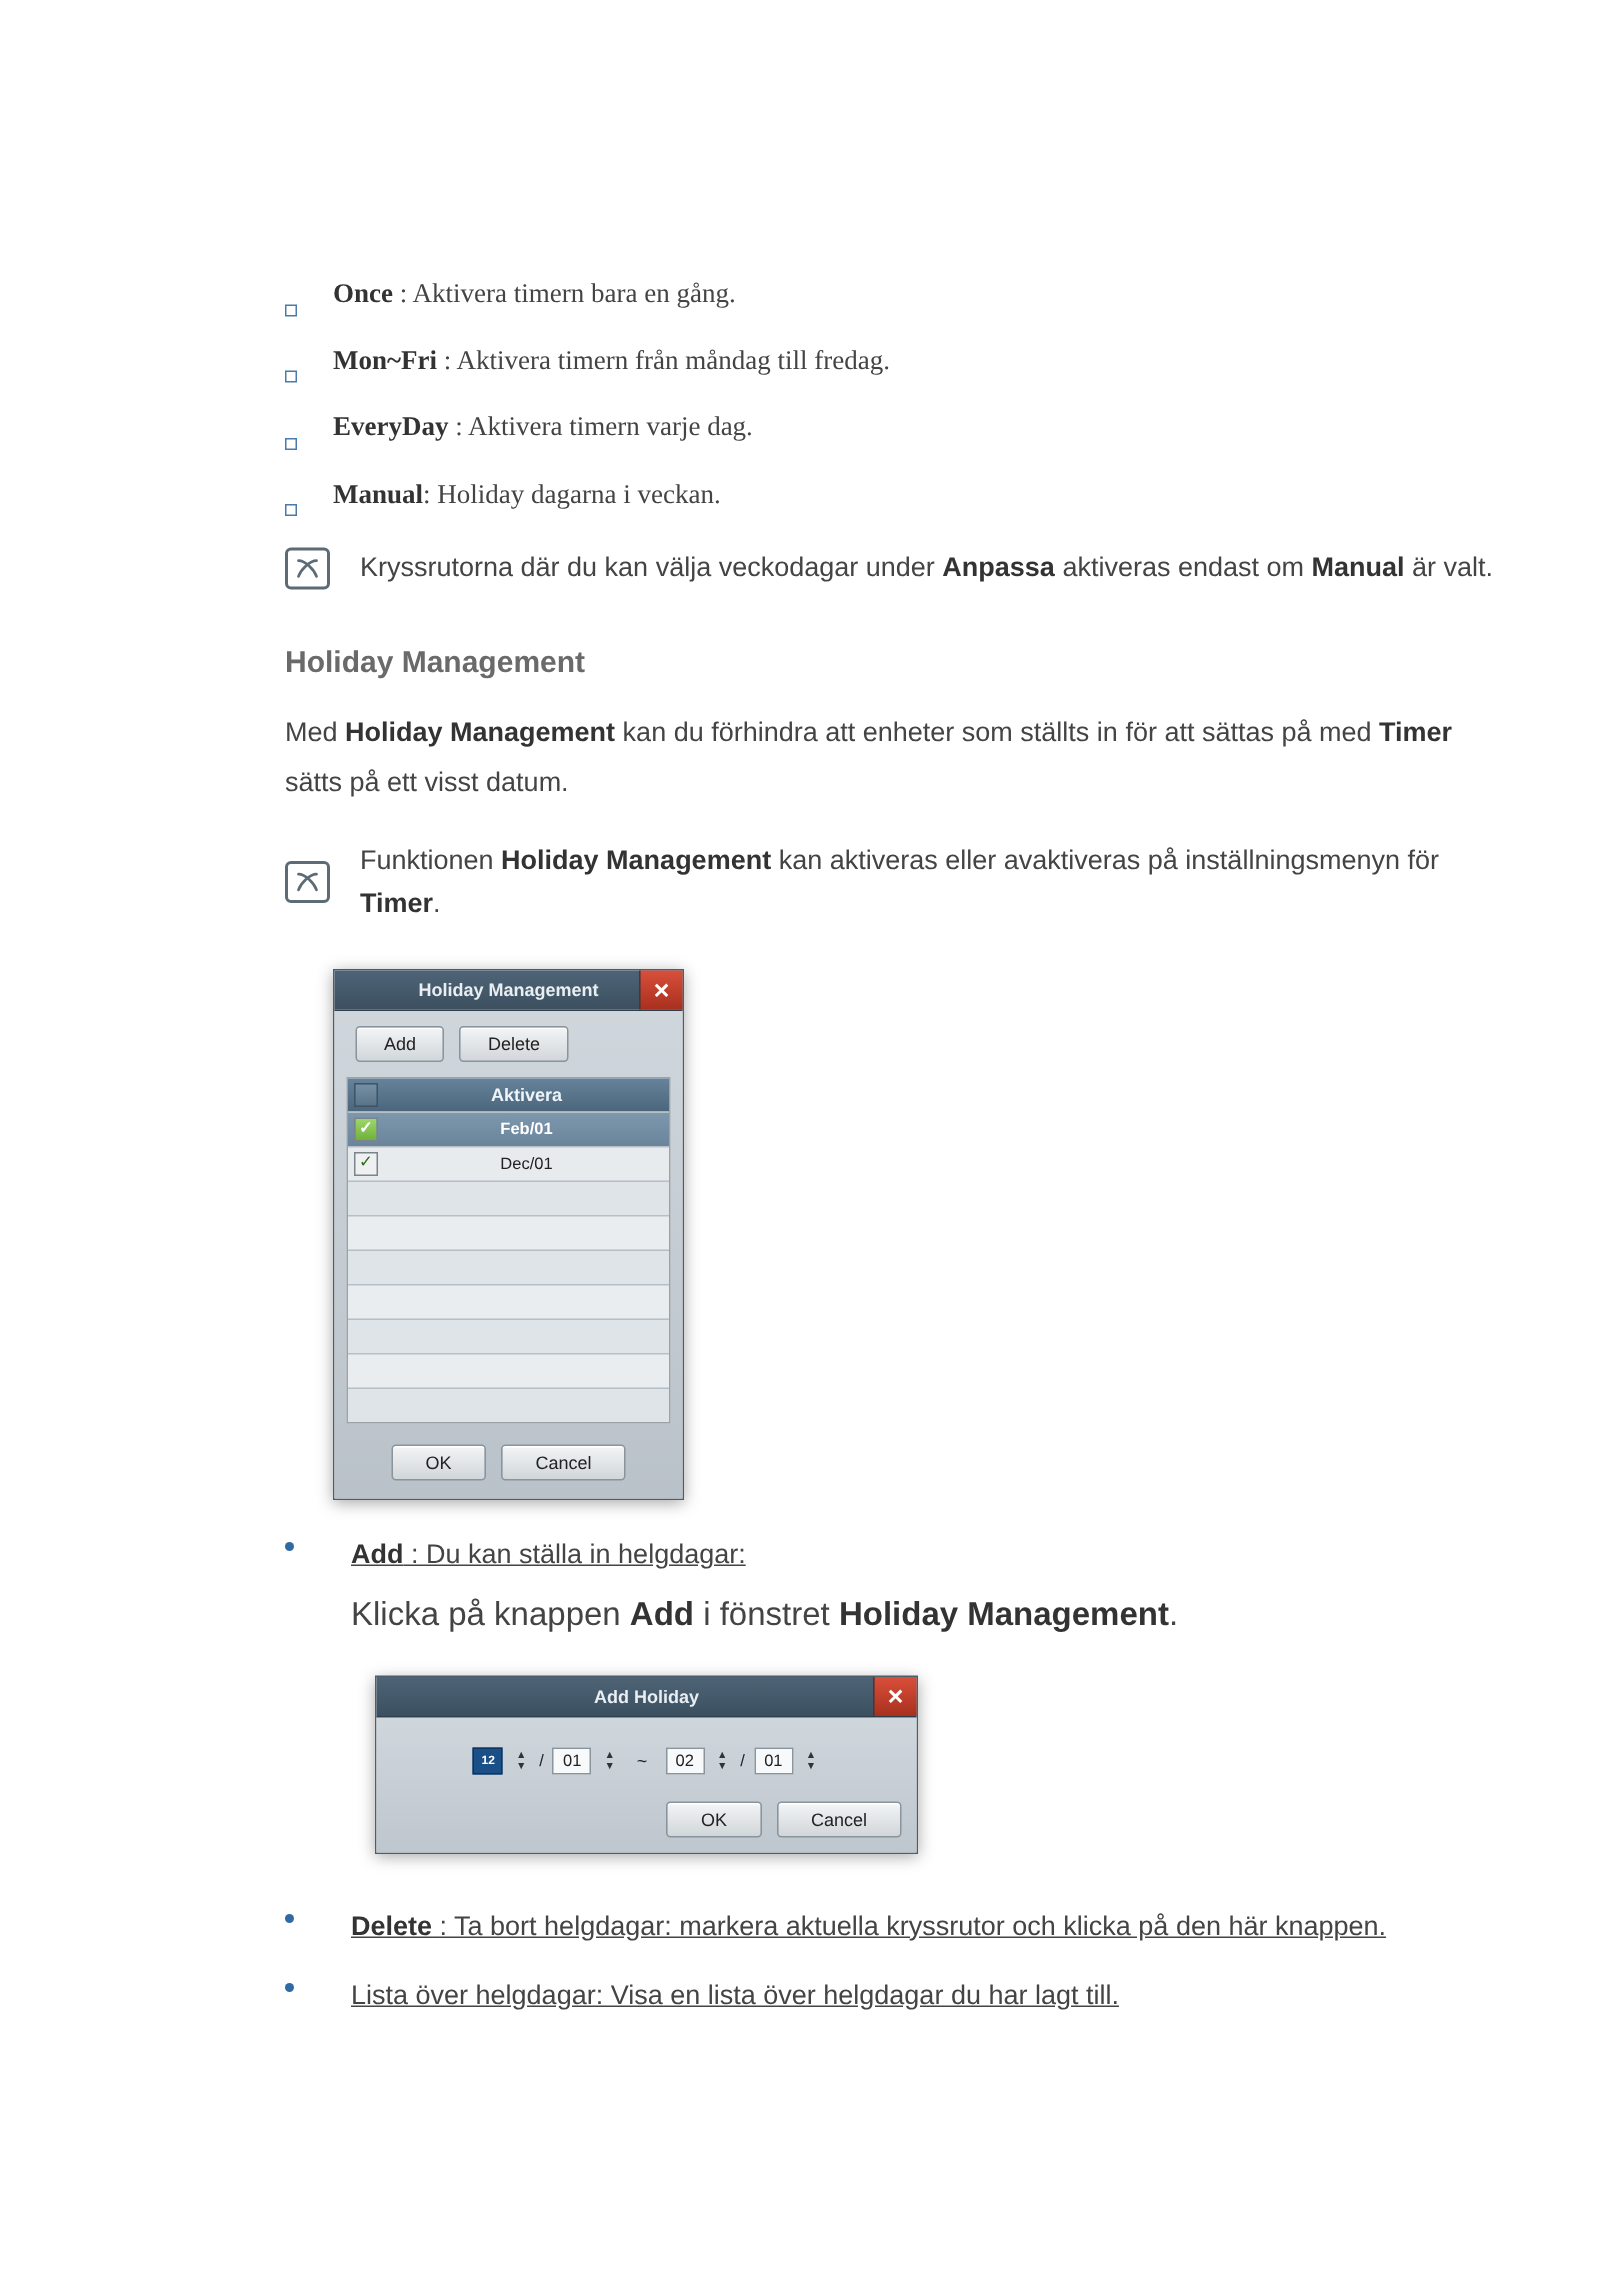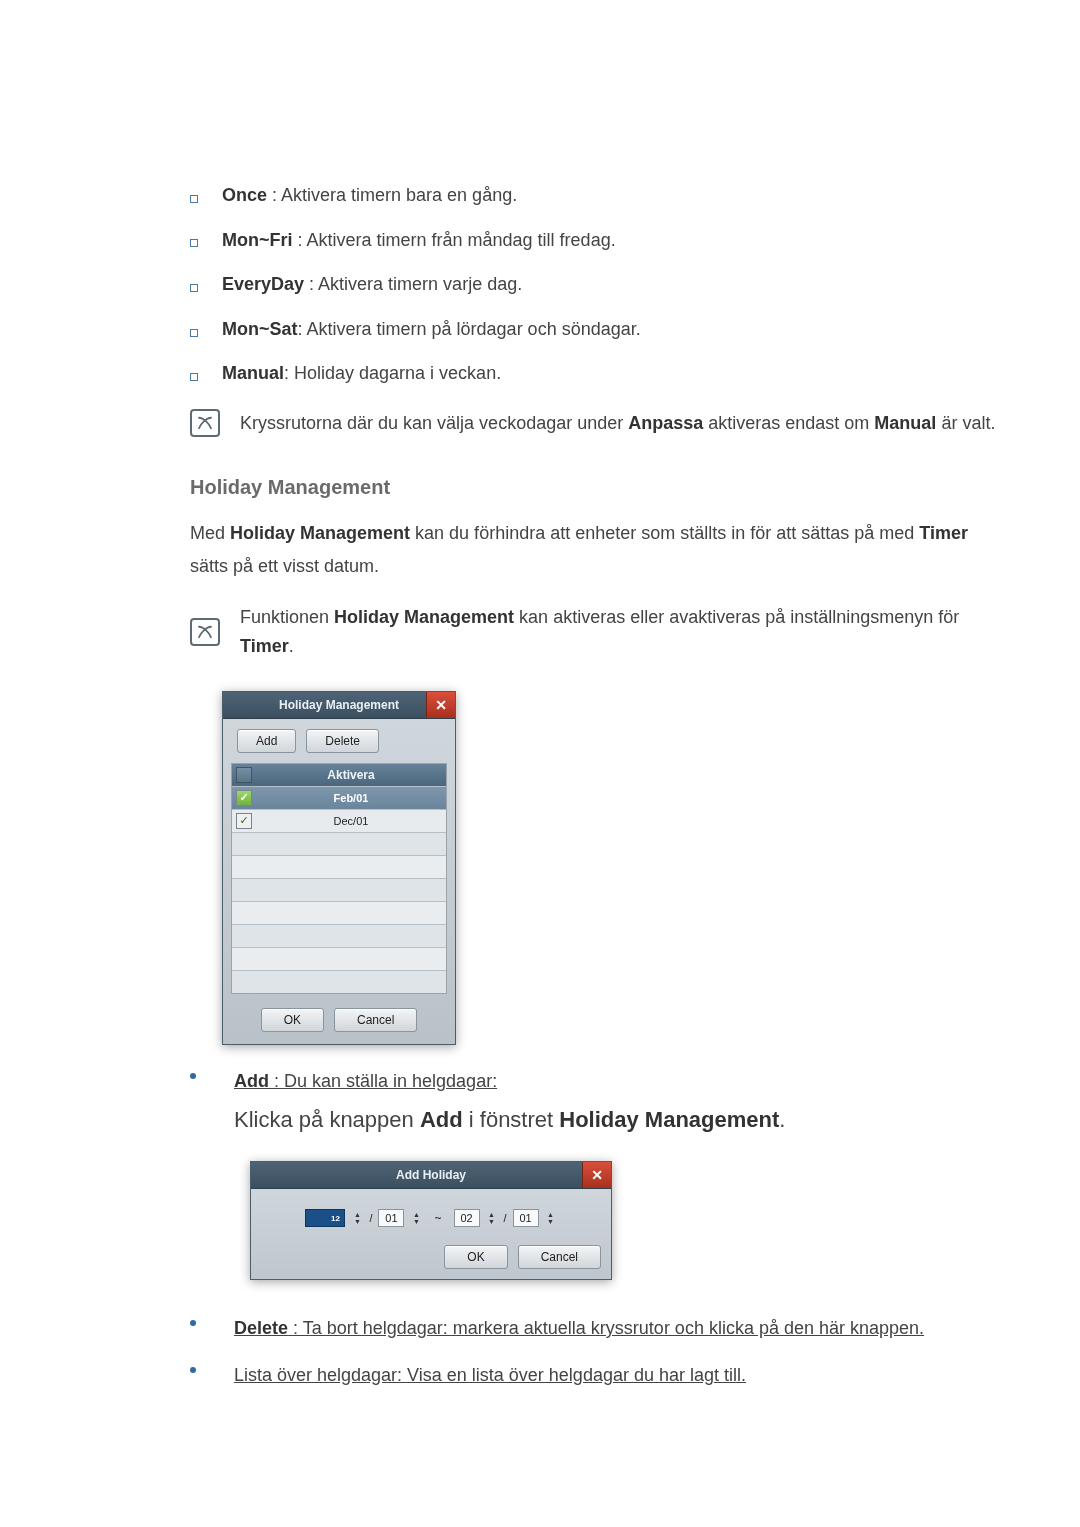--- a/index.html
+++ b/index.html
@@ -10,22 +10,23 @@
       font-family: Arial, Helvetica, sans-serif;
       color: #333;
     }
     .page {
       padding: 180px 70px 60px 190px;
       box-sizing: border-box;
     }
     .sq-list { margin: 0; padding: 0; list-style: none; }
     .sq-item {
       display: flex;
-      align-items: center;
+      align-items: flex-end;
       margin-bottom: 14px;
+      font-family: Liberation Serif, serif;
     }
     .sq-bullet {
       width: 6px; height: 6px;
       border: 1px solid #4a7aa8;
       margin-right: 24px;
       margin-top: 7px;
       flex-shrink: 0;
     }
     .sq-text { line-height: 1.7; font-size: 18px; color:#444; }
     .bold { font-weight: 700; color:#333; }
@@ -141,21 +142,20 @@
     .dlg2 .dlg-body2 {
       background: linear-gradient(#cfd6dc, #bfc7ce);
       padding: 14px 10px 10px;
     }
     .date-row { display:flex; align-items:center; justify-content:center; gap:6px; font-size:11px; color:#222; padding:6px 0 18px; }
     .cal-icon {
       width:18px;height:16px; background:#1b4f87;
       color:#fff; font-size:8px; font-weight:700;
       display:flex;align-items:center;justify-content:center;
       border:1px solid #0e355e;
-      padding-left:20px;
     }
     .numf {
       width:24px;height:16px; background:#f8f9fa; border:1px solid #8a949c;
       font-size:11px; text-align:center; line-height:16px;
     }
     .spin {
       width:12px; height:16px; display:flex; flex-direction:column; justify-content:center;
       font-size:7px; color:#333; line-height:7px; text-align:center;
     }
     .tilde { padding:0 6px; font-size:12px;}
@@ -172,24 +172,20 @@
       <span class="sq-bullet"></span>
       <span class="sq-text"><span class="bold">Once</span><span> : Aktivera timern bara en gång.</span></span>
     </li>
     <li class="sq-item">
       <span class="sq-bullet"></span>
       <span class="sq-text"><span class="bold">Mon~Fri</span><span> : Aktivera timern från måndag till fredag.</span></span>
     </li>
     <li class="sq-item">
       <span class="sq-bullet"></span>
       <span class="sq-text"><span class="bold">EveryDay</span><span> : Aktivera timern varje dag.</span></span>
-    </li>
-    <li class="sq-item">
-      <span class="sq-bullet"></span>
-      <span class="sq-text"><span class="bold">Mon~Sat</span><span>: Aktivera timern på lördagar och söndagar.</span></span>
     </li>
     <li class="sq-item">
       <span class="sq-bullet"></span>
       <span class="sq-text"><span class="bold">Manual</span><span>: Holiday dagarna i veckan.</span></span>
     </li>
   </ul>
 
   <div class="note-row">
     <span class="note-icon">
       <svg viewBox="0 0 24 24">

